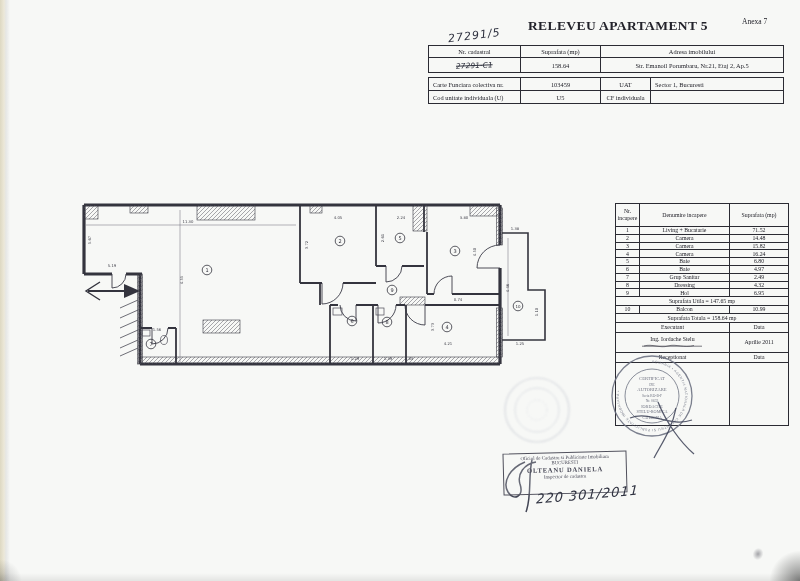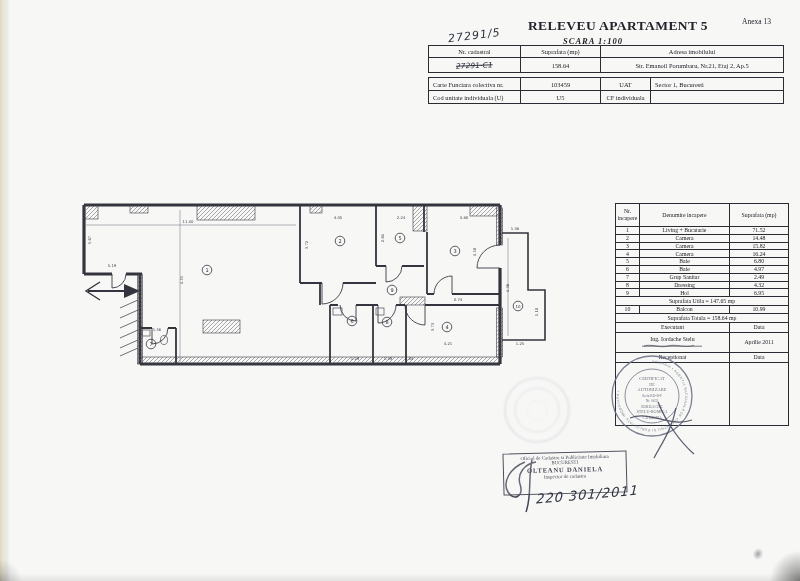--- a/index.html
+++ b/index.html
@@ -69,23 +69,22 @@
   .ocpi .nm{font-size:6.6px;font-weight:bold;letter-spacing:.8px;margin-top:1px;}
   .ocpi .rl{font-size:5px;margin-top:1px;}
   .hw-date{left:536px;top:487px;font-size:13px;transform:rotate(-5deg) skewX(-8deg);letter-spacing:1px;}
 </style>
 </head>
 <body>
 
 <div class="page">
   <div class="abs left-edge"></div>
 
-  <div class="abs annex">Anexa 13</div>
+  <div class="abs annex">Anexa 7</div>
   <div class="abs title">RELEVEU APARTAMENT 5</div>
-  <div class="abs scale">SCARA 1:100</div>
   <div class="abs hw hw-number">27291/5</div>
 
   <table class="abs t1">
     <colgroup>
         <col style="width:92px">
         <col style="width:80px">
         <col style="width:183px">
       </colgroup>
     <tbody>
         <tr>

